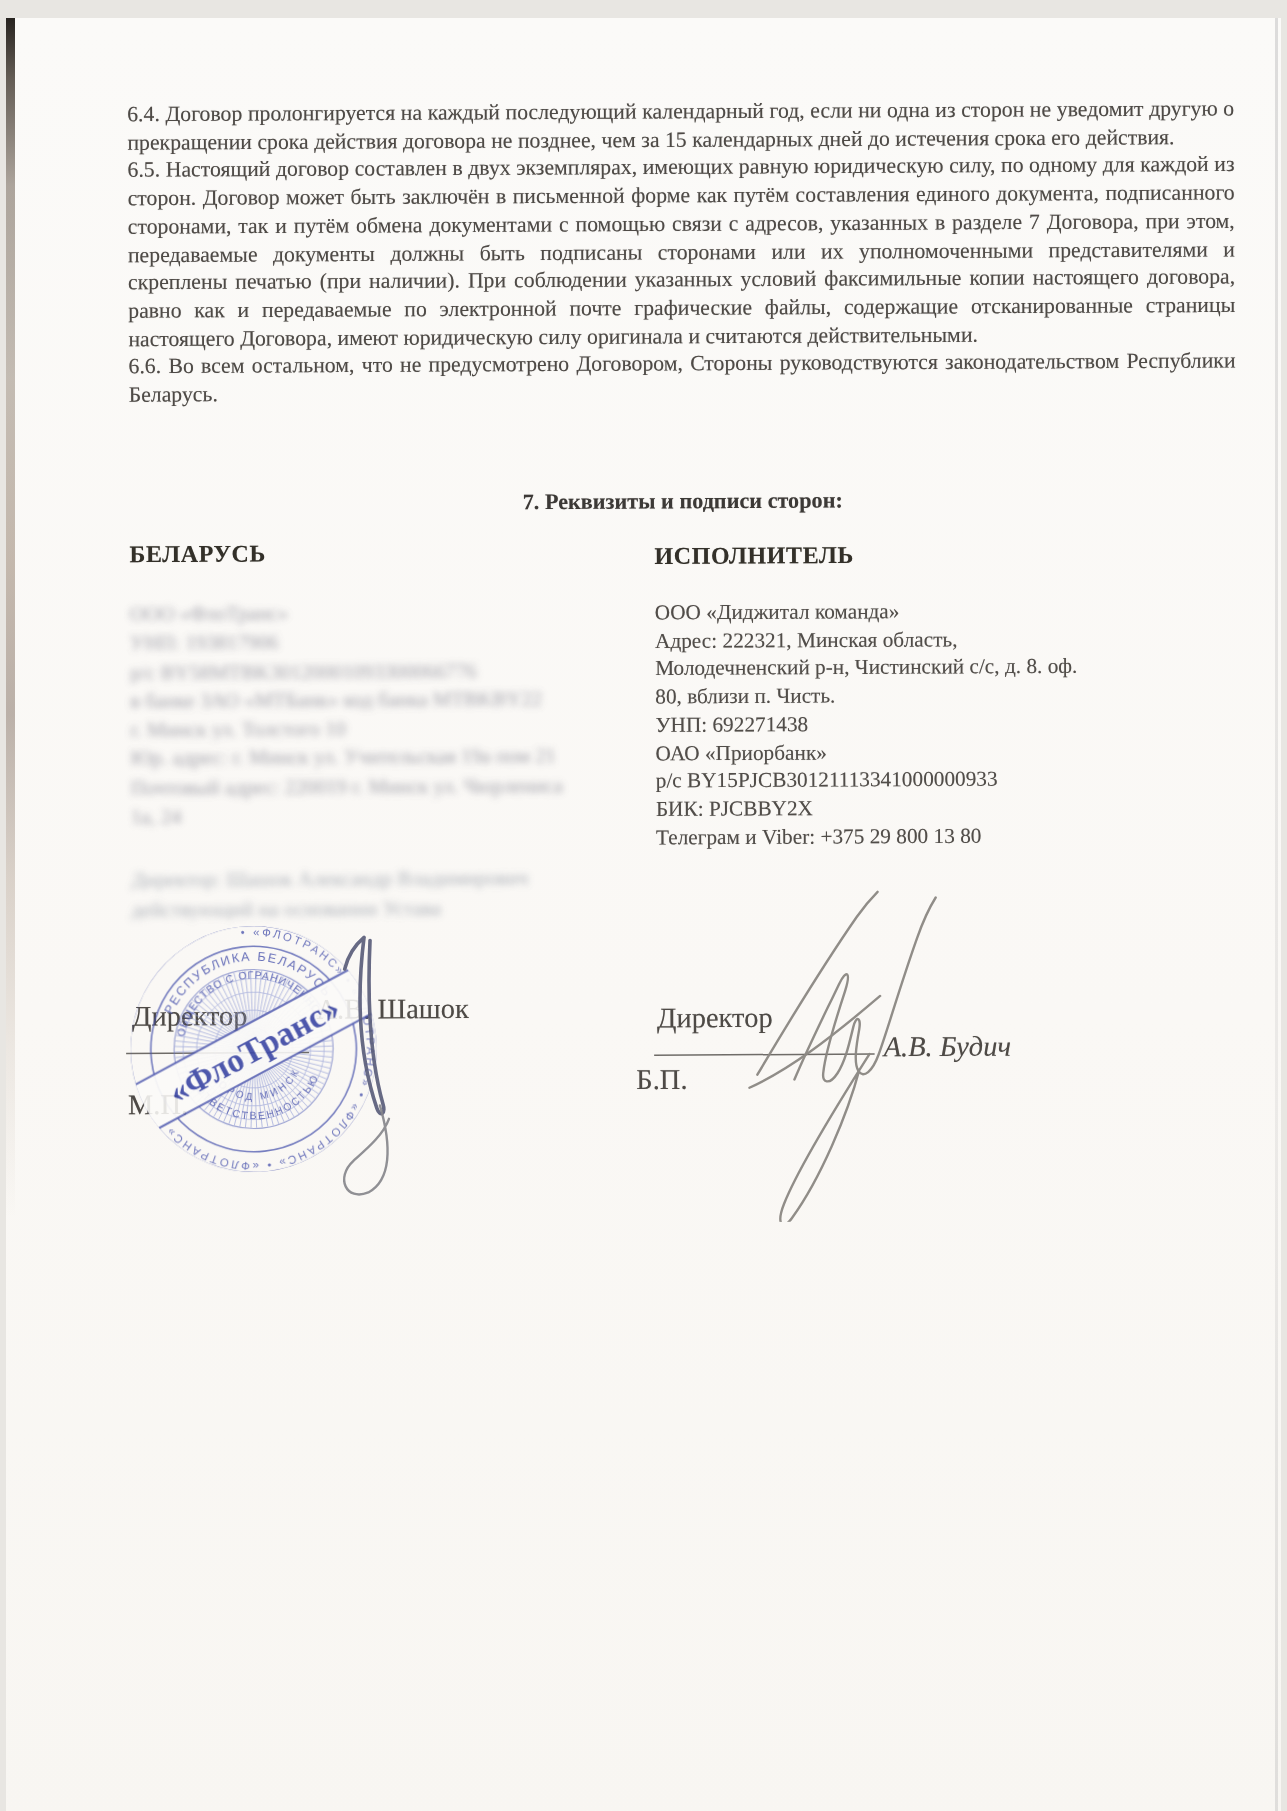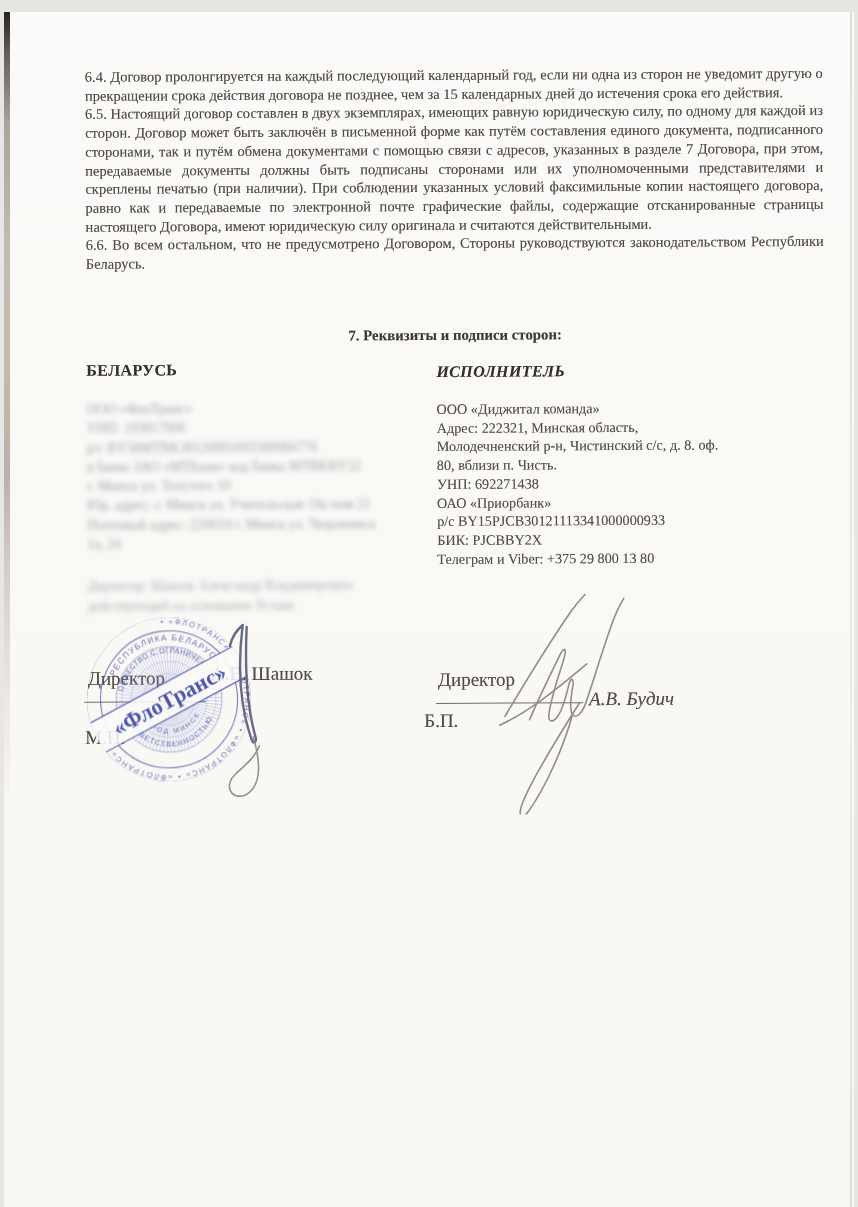--- a/index.html
+++ b/index.html
@@ -17,21 +17,21 @@
     background:linear-gradient(180deg,rgba(110,110,115,.22),rgba(110,110,115,.1) 60%,rgba(110,110,115,.18));}
   
   .body-text{position:absolute;left:83px;top:54px;width:738px;text-align:justify;
     font-size:14.5px;line-height:18.7px;color:#4e4a46;text-shadow:0 0 .5px rgba(78,74,70,.45);}
   .body-text p{margin:0;}
   .sec7{position:absolute;left:83px;top:315px;width:738px;margin:0;text-align:center;
     font-size:14.8px;font-weight:bold;color:#3c3936;text-shadow:0 0 .5px rgba(60,57,54,.4);}
   .col-title{font-size:16px;font-weight:bold;color:#333029;letter-spacing:.4px;
     text-shadow:0 0 .5px rgba(51,48,41,.4);}
   .title-left{position:absolute;left:83px;top:348px;}
-  .title-right{position:absolute;left:433px;top:351px;font-style:italic;}
+  .title-right{position:absolute;left:433px;top:351px;}
   
   .redacted{position:absolute;left:83px;top:386px;width:340px;font-size:13.8px;line-height:19.3px;}
   .redacted .rl{filter:blur(2.4px);color:#90909b;opacity:.85;white-space:nowrap;}
   .redacted2{position:absolute;left:83px;top:563px;width:340px;font-size:13.8px;line-height:19.6px;}
   .redacted2 .rl{filter:blur(2.6px);color:#989ea8;opacity:.8;white-space:nowrap;}
   
   .contractor-lines{position:absolute;left:433px;top:388px;width:390px;
     font-size:14.2px;line-height:18.7px;color:#514d49;text-shadow:0 0 .5px rgba(81,77,73,.4);}
   .contractor-lines div{white-space:nowrap;}
   

